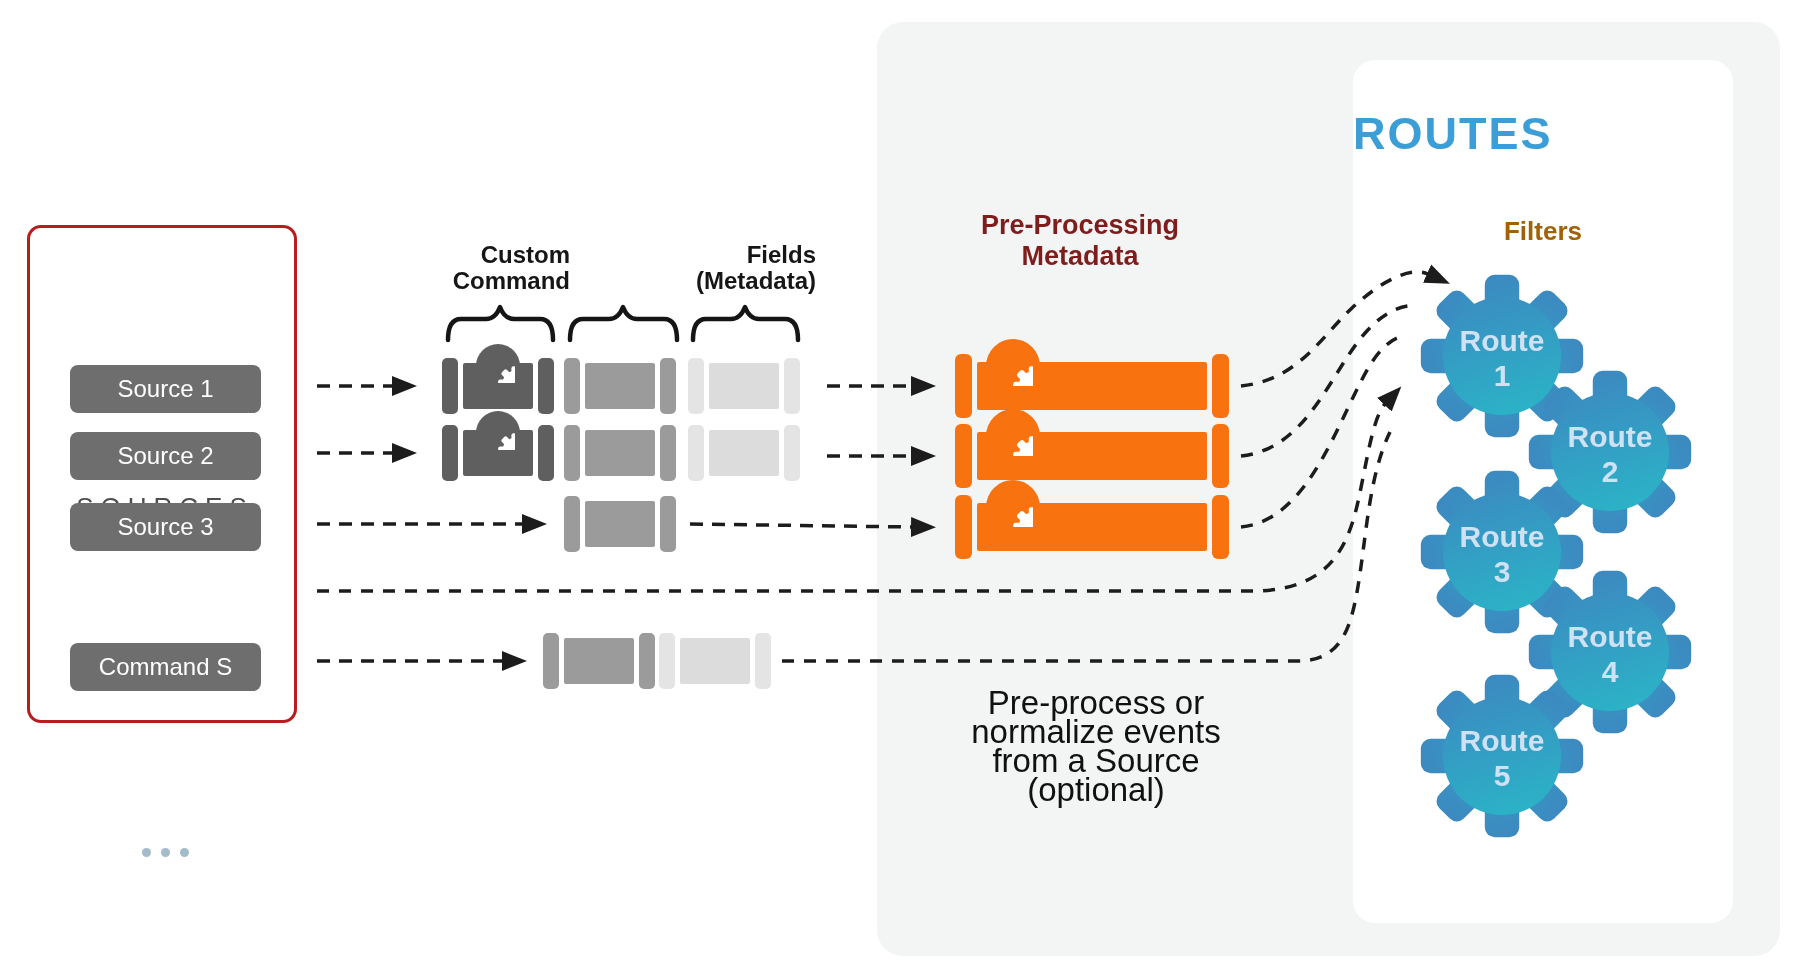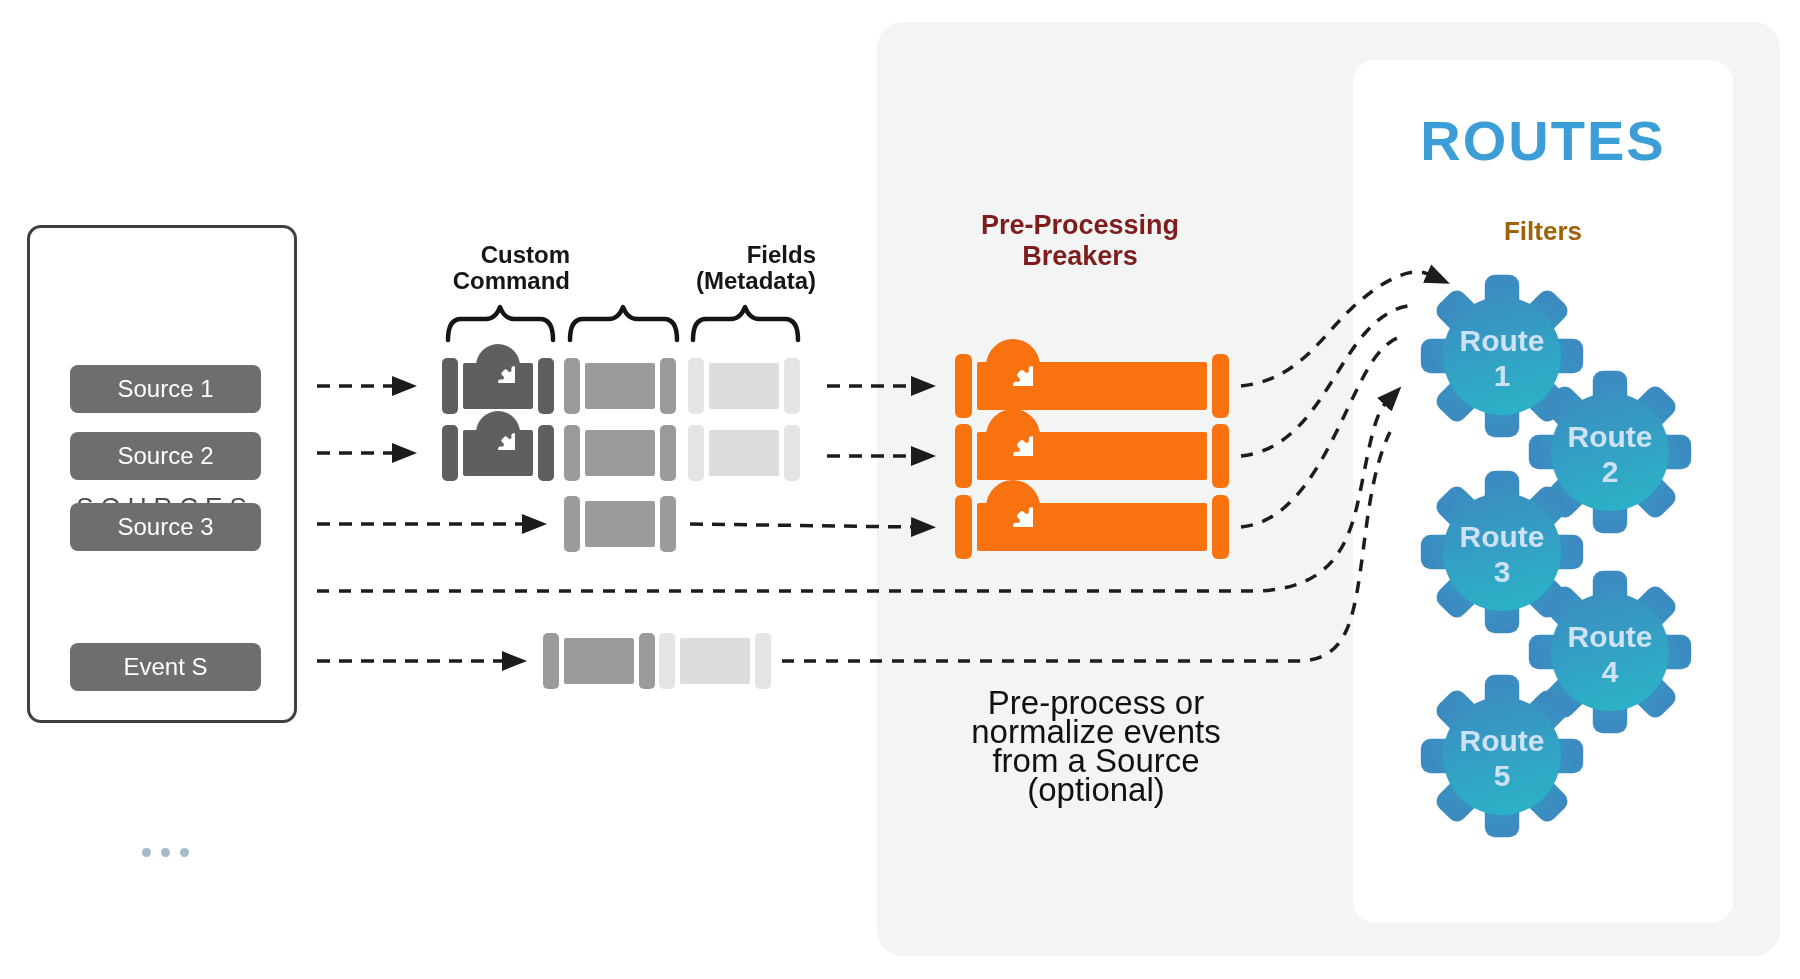--- a/index.html
+++ b/index.html
@@ -6,21 +6,21 @@
   #canvas{position:relative;width:1800px;height:979px;background:#fff;overflow:hidden;
           font-family:"Liberation Sans",sans-serif;color:#111;}
   .abs{position:absolute;}
 
   
   .gray-panel{left:877px;top:22px;width:903px;height:934px;background:#f3f4f4;border-radius:26px;}
   .white-panel{left:1353px;top:60px;width:380px;height:863px;background:#ffffff;border-radius:22px;}
 
   
   .src-box{left:27px;top:225px;width:270px;height:498px;background:#fff;
-           border:3px solid #404040;border-radius:14px;box-sizing:border-box;}
+           border:3px solid #b91c1c;border-radius:14px;box-sizing:border-box;}
   .src-title{left:0;top:264px;width:270px;text-align:center;font-size:26px;color:#4d4d4d;
              letter-spacing:7px;font-weight:400;}
   .src-btn{position:absolute;left:40px;width:191px;height:48px;background:#6e6e6e;border-radius:8px;
            color:#fff;font-size:24px;display:flex;align-items:center;justify-content:center;}
   .dots{position:absolute;left:0;top:620px;width:270px;text-align:center;line-height:0;}
   .dots i{display:inline-block;width:9px;height:9px;border-radius:50%;background:#a4bbca;margin:0 5px;}
 
   
   .pipe{position:absolute;width:112px;height:56px;}
   .pipe .fl{position:absolute;top:0;width:16px;height:100%;background:var(--pc);border-radius:5px;}
@@ -35,21 +35,21 @@
   .pipe.big .bump{width:54px;height:54px;top:-15px;left:31px;margin-left:0;}
   .pipe.big .pg{left:38px;margin-left:0;top:-8px;}
 
   
   .col-label{position:absolute;top:242px;width:140px;text-align:right;font-size:24px;
              font-weight:700;line-height:26px;color:#161616;}
   .pp-title{left:930px;top:210px;width:300px;text-align:center;font-size:27px;font-weight:700;
             line-height:31px;color:#7f1d1d;}
   .pp-note{left:946px;top:688px;width:300px;text-align:center;font-size:33px;font-weight:400;
            line-height:29px;color:#111;}
-  .routes-title{left:1353px;top:108px;width:380px;text-align:center;font-size:56px;font-weight:700;
+  .routes-title{left:1353px;top:108px;width:380px;text-align:left;font-size:45px;font-weight:700;
                 color:#3b9ed7;letter-spacing:2px;}
   .routes-sub{left:1353px;top:216px;width:380px;text-align:center;font-size:26px;font-weight:700;color:#a16207;}
 
   
   .overlay{left:0;top:0;pointer-events:none;}
   .dash{stroke:#1c1c1c;stroke-width:3.5;fill:none;stroke-dasharray:13 9;}
   .dashc{stroke:#1c1c1c;stroke-width:3.5;fill:none;stroke-dasharray:12 10;}
   .brace{stroke:#151515;stroke-width:4.5;fill:none;stroke-linecap:round;stroke-linejoin:round;}
   .gear-label{font-family:"Liberation Sans",sans-serif;font-size:30px;font-weight:600;
               fill:#cfe2f5;text-anchor:middle;}
@@ -61,35 +61,35 @@
 
   <div class="abs gray-panel"></div>
   <div class="abs white-panel"></div>
 
   <div class="abs src-box">
     <div class="abs src-title">SOURCES</div>
     <div class="src-btn" style="top:137px">Source 1</div>
     <div class="src-btn" style="top:204px">Source 2</div>
     <div class="src-btn" style="top:275px">Source 3</div>
     <div class="dots"><i></i><i></i><i></i></div>
-    <div class="src-btn" style="top:415px">Event S</div>
+    <div class="src-btn" style="top:415px">Command S</div>
   </div>
 
   <div class="col-label" style="left:430px">
     <div>Custom</div>
     <div>Command</div>
   </div>
   <div class="col-label" style="left:676px">
     <div>Fields</div>
     <div>(Metadata)</div>
   </div>
 
   <div class="abs pp-title">
     <div>Pre-Processing</div>
-    <div>Breakers</div>
+    <div>Metadata</div>
   </div>
   <div class="abs pp-note">
     <div>Pre-process or</div>
     <div>normalize events</div>
     <div>from a Source (optional)</div>
   </div>
 
   <div class="abs routes-title">ROUTES</div>
   <div class="abs routes-sub">Filters</div>
 

